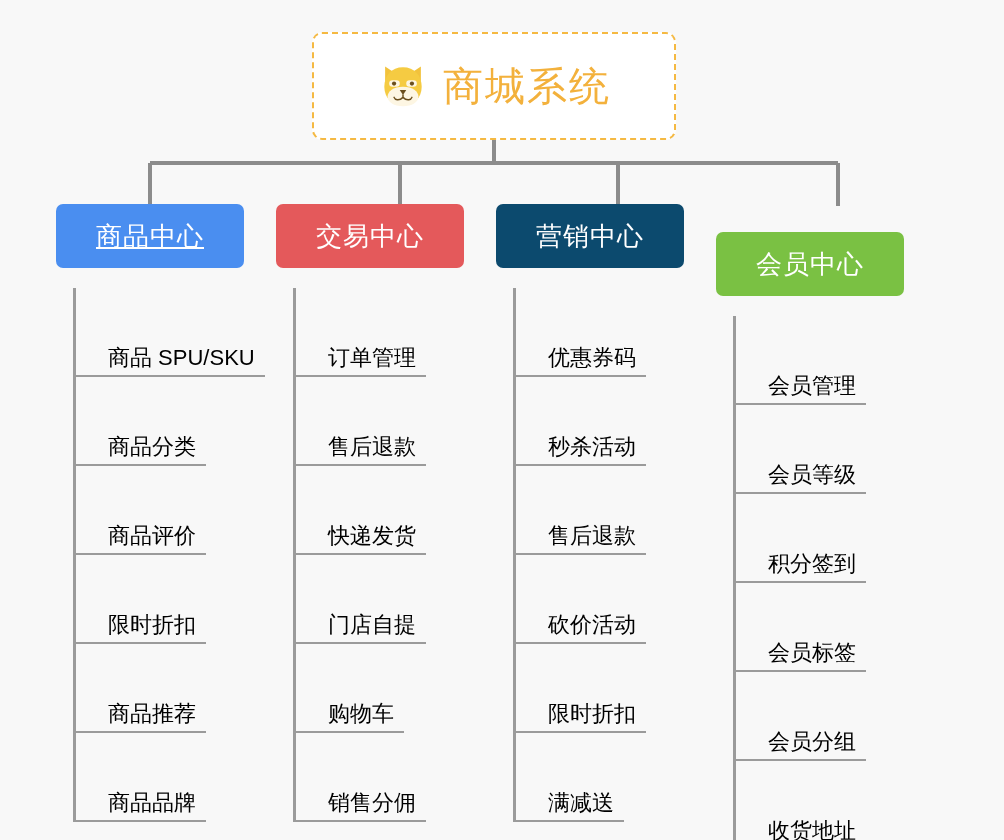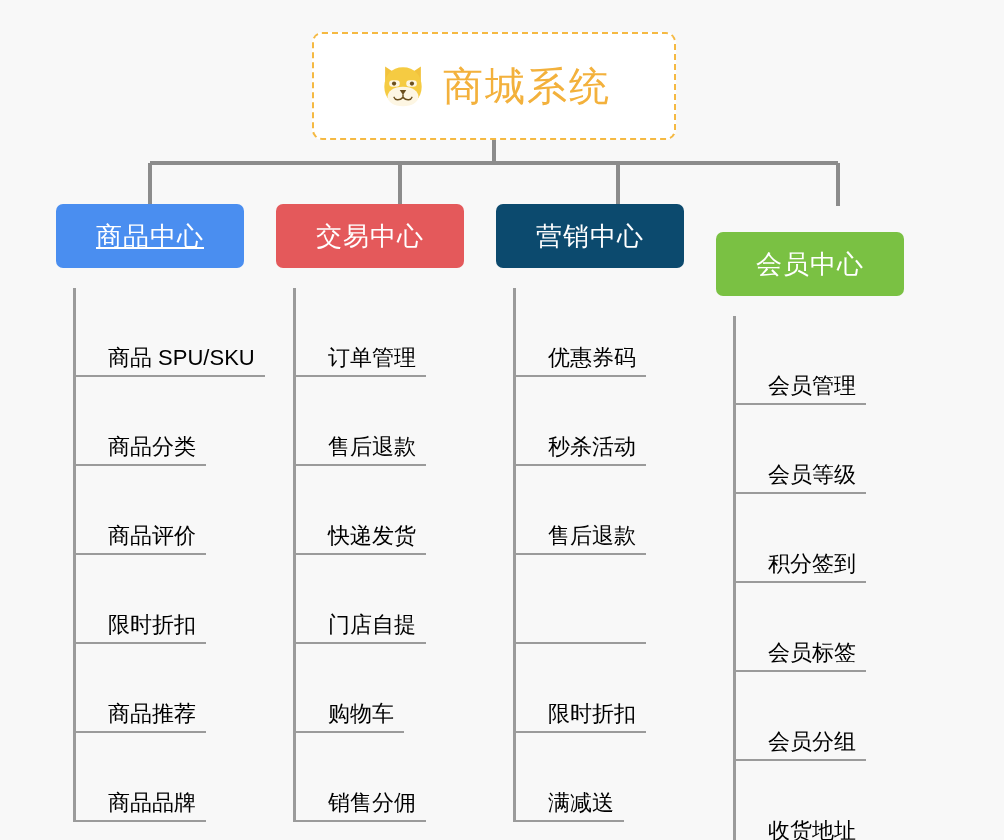--- a/index.html
+++ b/index.html
@@ -226,20 +226,21 @@
         </div>
       <div class="col-item">
           <span class="col-item-label">秒杀活动</span>
           <span class="col-item-rule" style="width: 130px;"></span>
         </div>
       <div class="col-item">
           <span class="col-item-label">售后退款</span>
           <span class="col-item-rule" style="width: 130px;"></span>
         </div>
       <div class="col-item">
+          <span class="col-item-label">砍价活动</span>
           <span class="col-item-rule" style="width: 130px;"></span>
         </div>
       <div class="col-item">
           <span class="col-item-label">限时折扣</span>
           <span class="col-item-rule" style="width: 130px;"></span>
         </div>
       <div class="col-item">
           <span class="col-item-label">满减送</span>
           <span class="col-item-rule" style="width: 108px;"></span>
         </div>

